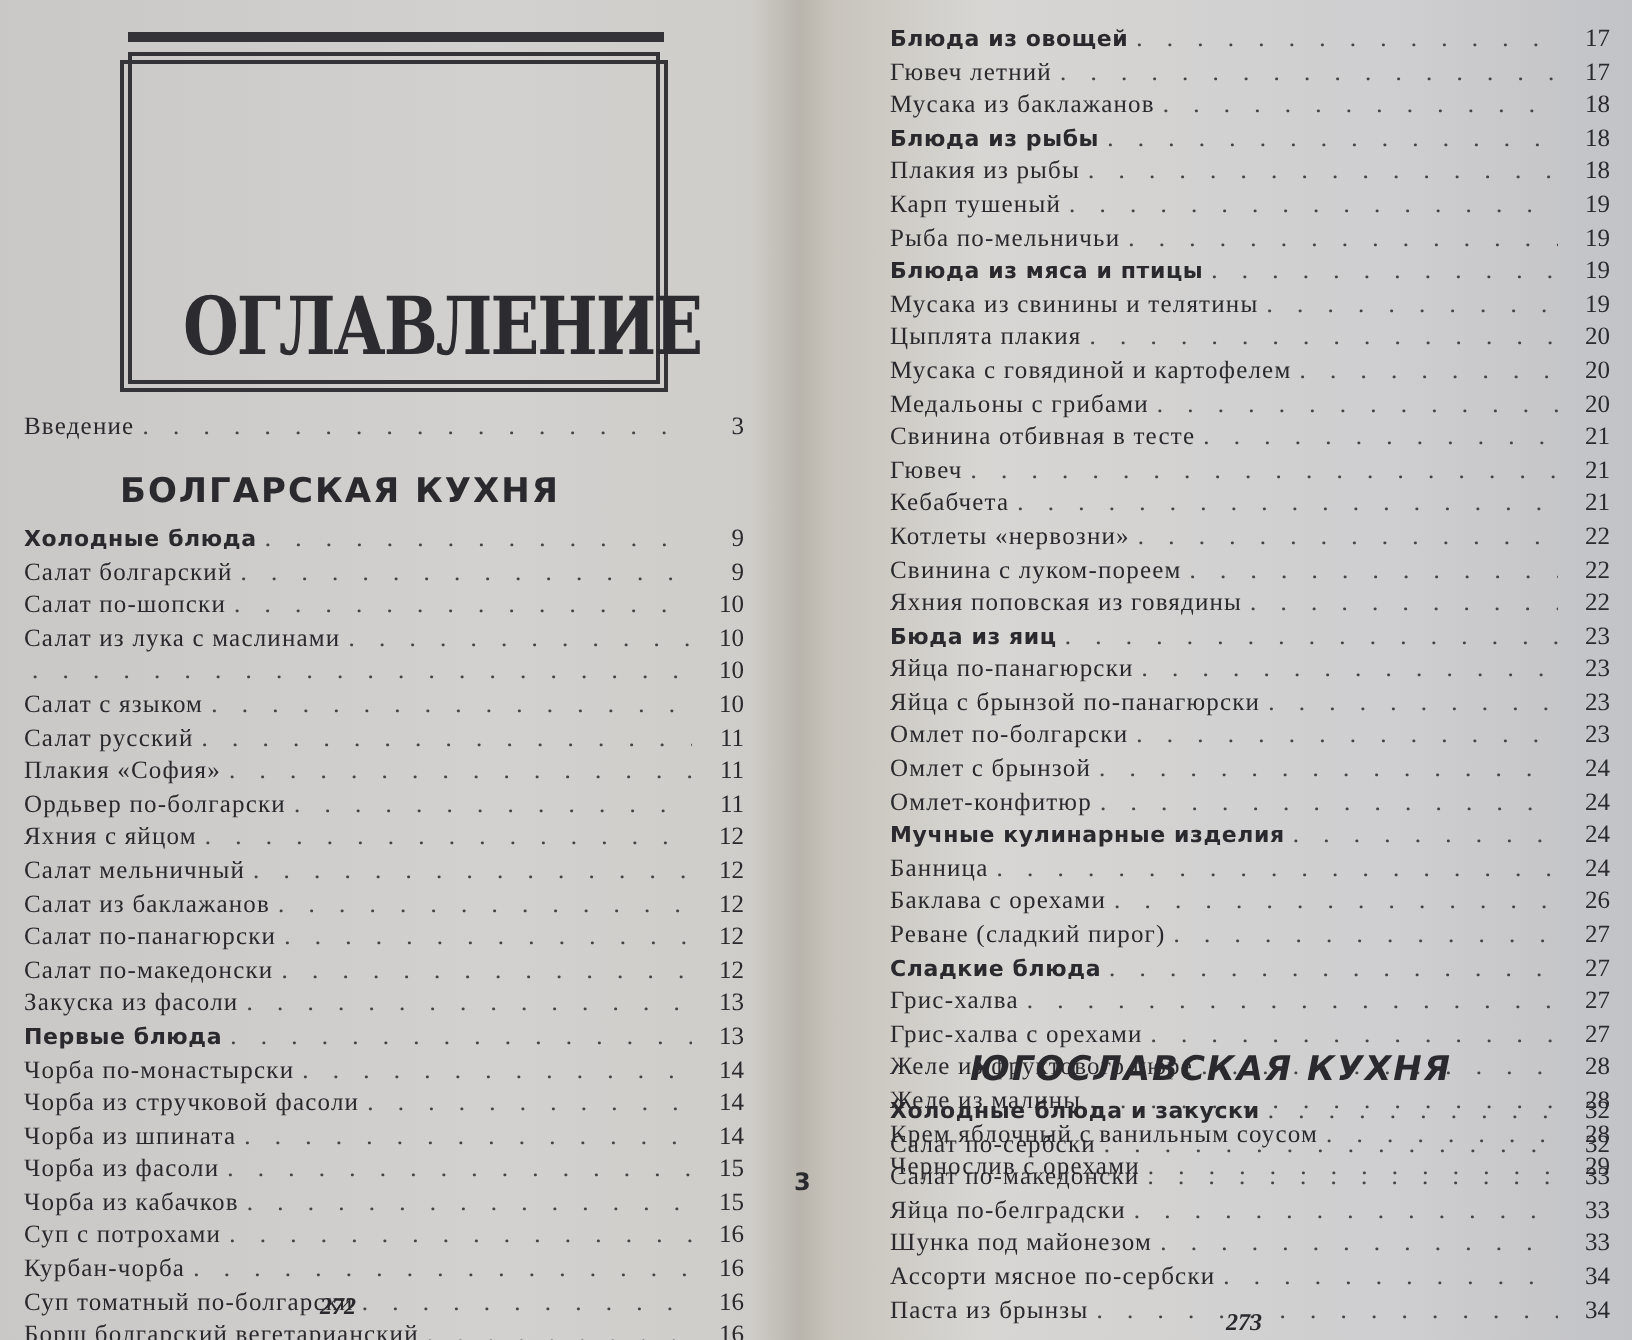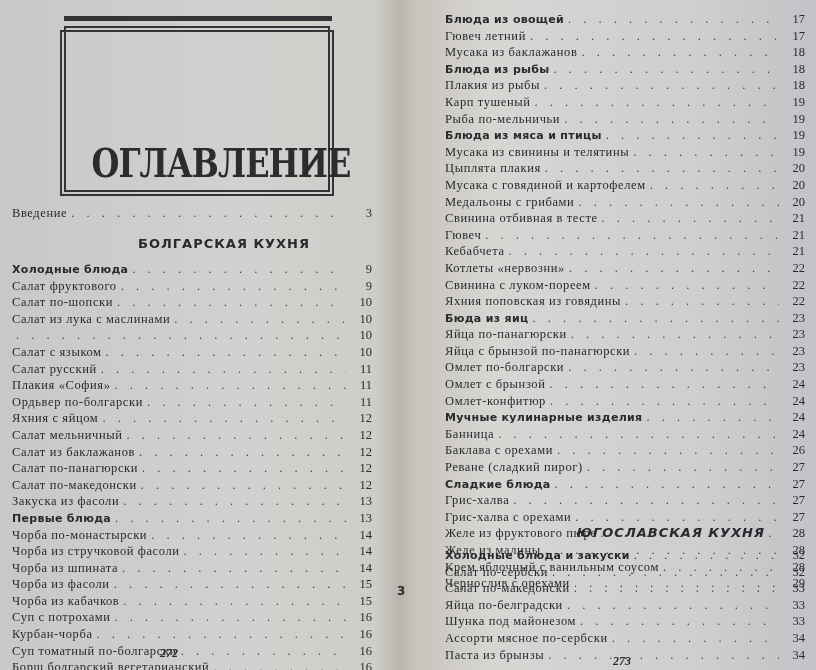--- a/index.html
+++ b/index.html
@@ -25,21 +25,21 @@
     transform: scaleY(1.25); }
 
   .toc { position: absolute; }
   .row { display: flex; align-items: baseline; height: 16.6px; font-size: 12.5px; white-space: nowrap; }
   .row .lbl { flex: none; letter-spacing: 0.6px; }
   .row .dots { flex: 1; overflow: hidden; margin: 0 4px; color: #444; letter-spacing: 0; }
   .row .dots::after { content: ". . . . . . . . . . . . . . . . . . . . . . . . . . . . . . . . . . . . . . . . . . . . . . . . . . ."; word-spacing: 9px; }
   .row .num { flex: none; width: 22px; text-align: right; }
   .row.bold .lbl { font-family: "DejaVu Sans", sans-serif; font-weight: bold; font-size: 11px; letter-spacing: 0.3px; }
 
-  .section-head { text-align: right; font-family: "DejaVu Sans", sans-serif; font-weight: bold; font-size: 13px; letter-spacing: 1px; }
+  .section-head { text-align: left; font-family: "DejaVu Sans", sans-serif; font-weight: bold; font-size: 17px; letter-spacing: 1px; }
   .folio { position: absolute; font-style: italic; font-weight: bold; font-size: 12px; }
   .mid-mark { position: absolute; left: 397px; top: 584px; font-weight: bold; font-size: 12px; font-family: "DejaVu Sans", sans-serif; }
 </style>
 </head>
 <body>
 
 <div class="spread">
 
   <div class="page left">
     <div class="title-box">
@@ -59,21 +59,21 @@
 
     <div class="section-head" style="position:absolute; left:60px; width:250px; top:236px;">БОЛГАРСКАЯ КУХНЯ</div>
 
     <div class="toc" id="left-toc" style="left:12px; top:262px; width:360px;">
         <div class="row bold">
           <span class="lbl">Холодные блюда</span>
           <span class="dots"></span>
           <span class="num">9</span>
         </div>
         <div class="row">
-          <span class="lbl">Салат фруктового</span>
+          <span class="lbl">Салат болгарский</span>
           <span class="dots"></span>
           <span class="num">9</span>
         </div>
         <div class="row">
           <span class="lbl">Салат по-шопски</span>
           <span class="dots"></span>
           <span class="num">10</span>
         </div>
         <div class="row">
           <span class="lbl">Салат из лука с маслинами</span>

